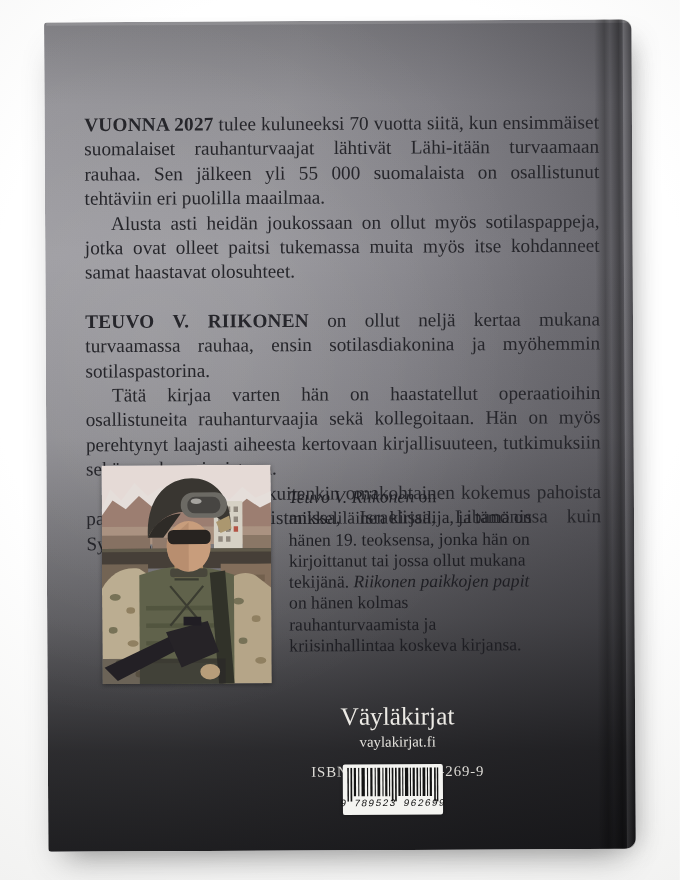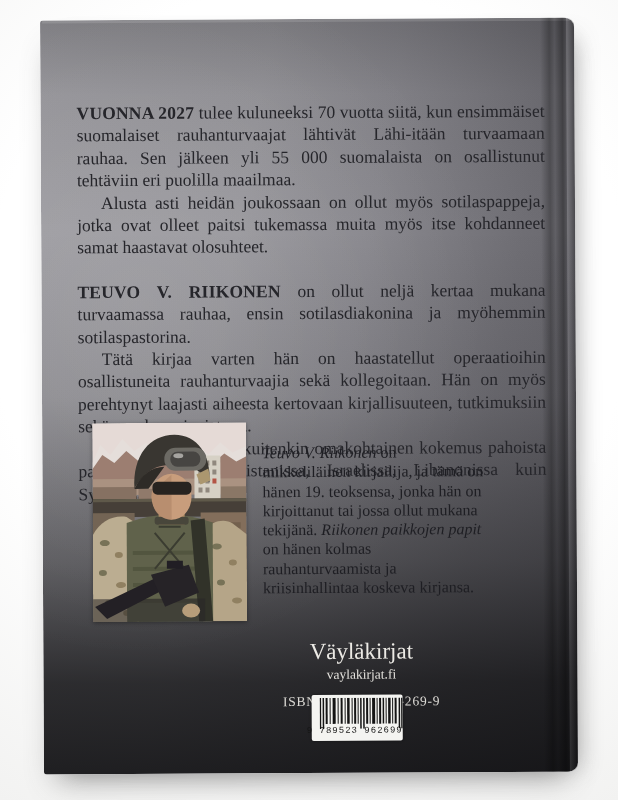--- a/index.html
+++ b/index.html
@@ -50,21 +50,21 @@
   .bio em{font-style:italic;}
   .publisher{
     position:absolute;left:168px;top:620px;width:300px;text-align:center;color:#eceae5;
   }
   .publisher .name{font-size:23px;line-height:1.1;}
   .publisher .site{font-size:13.5px;margin-top:3px;color:#e3e1dc;}
   .publisher .isbn{font-size:13.5px;letter-spacing:0.8px;margin-top:11px;color:#dddbd6;}
   .barcode{
     position:absolute;left:268px;top:676px;width:91px;height:46px;
     background:#f4f4f1;border-radius:2px;box-shadow:0 0 3px rgba(0,0,0,0.4);
-    display:flex;flex-direction:column;align-items:flex-end;padding-top:3px;box-sizing:border-box;
+    display:flex;flex-direction:column;align-items:center;padding-top:3px;box-sizing:border-box;font-style:italic;
   }
   .barcode .number{
     font-family:"Liberation Mono", monospace;font-size:9px;letter-spacing:1px;
     color:#151515;margin-top:-3px;white-space:nowrap;
   }
 </style>
 </head>
 <body>
 
 <div class="book">

